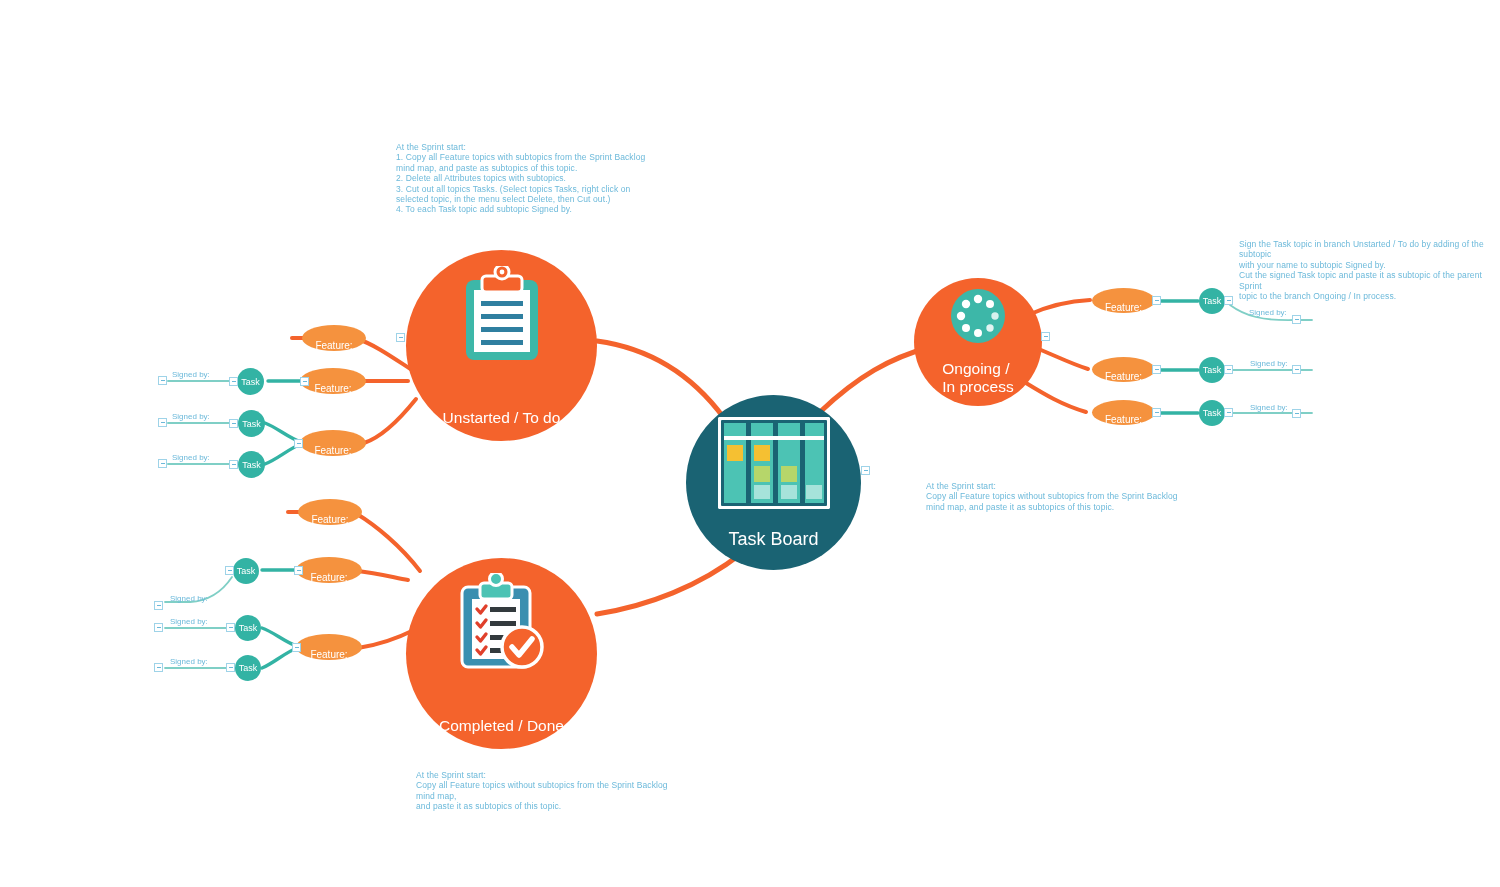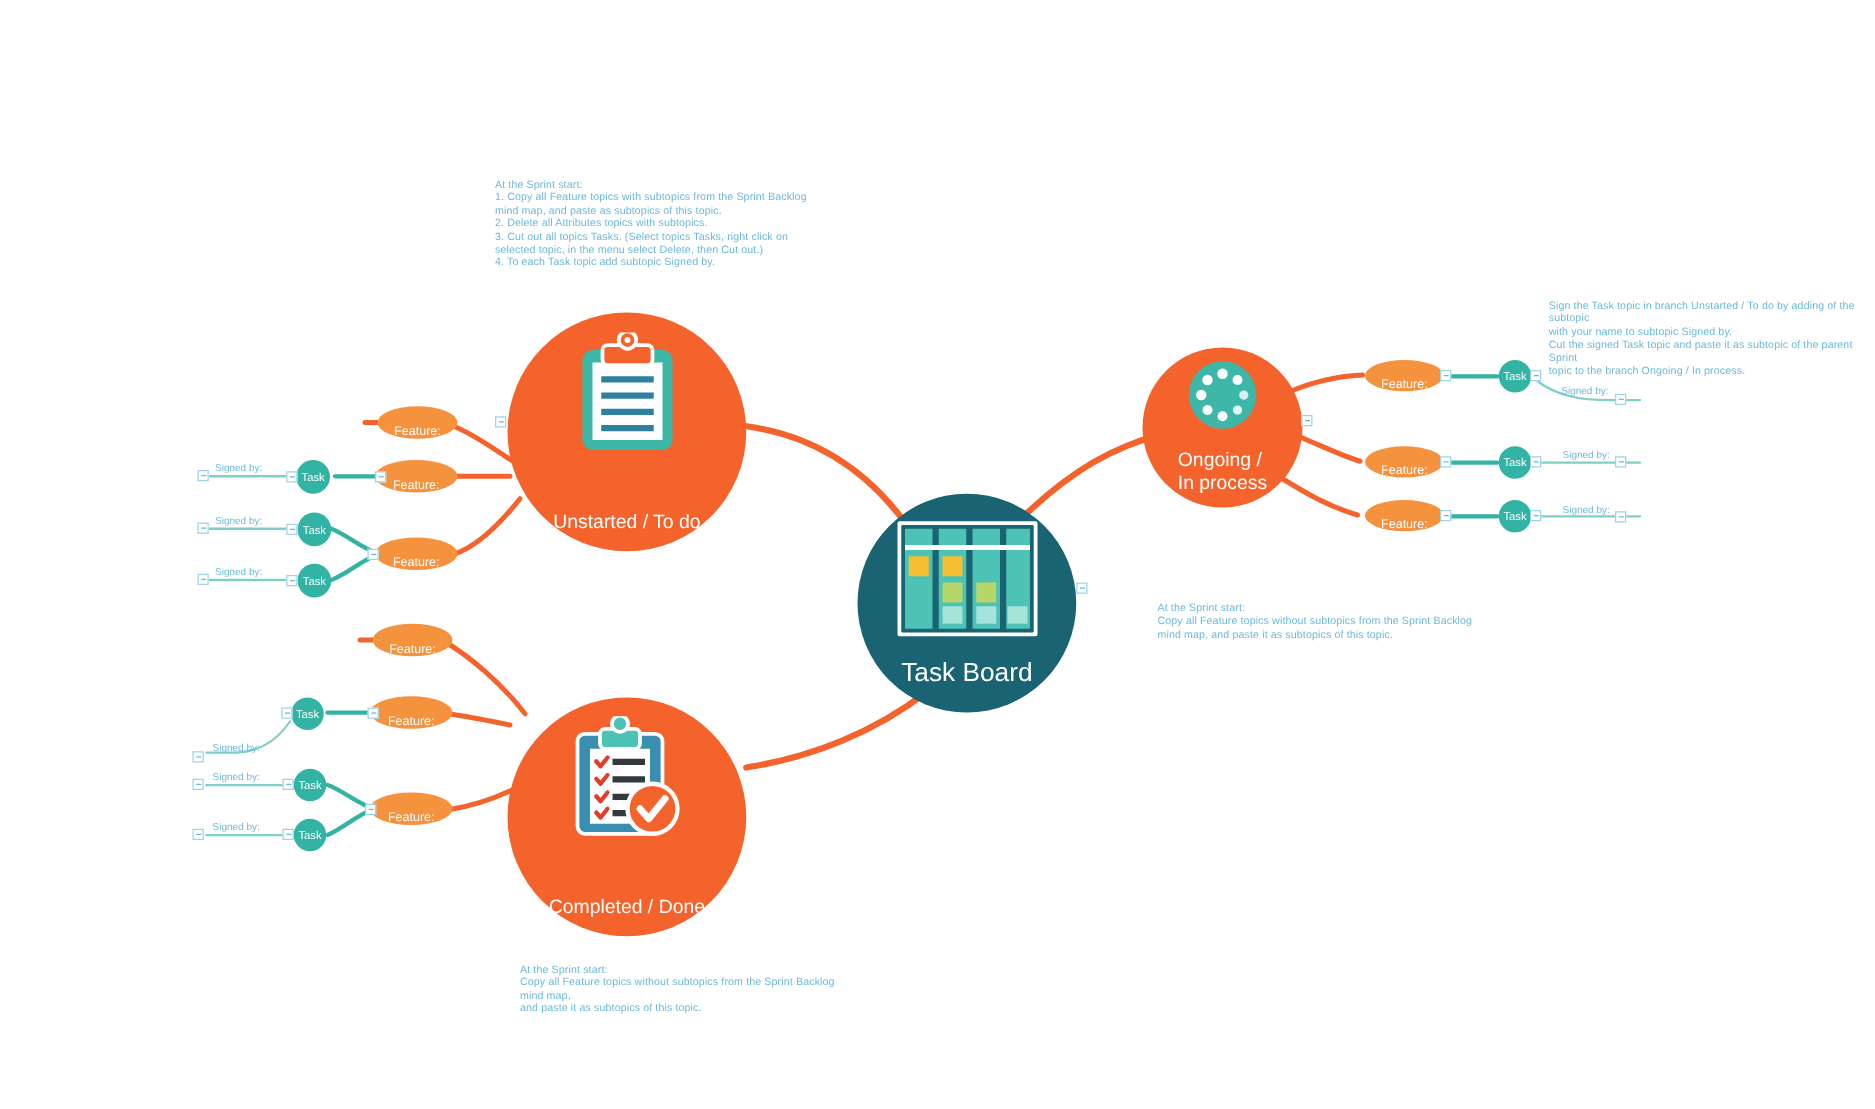--- a/index.html
+++ b/index.html
@@ -10,21 +10,21 @@
 
   .note{position:absolute;color:#6cb9da;font-size:8.5px;line-height:10.4px;
         white-space:pre-line;letter-spacing:.1px;margin-top:28px;}
 
   .bigcircle{position:absolute;border-radius:50%;background:#f4632c;
              display:flex;flex-direction:column;align-items:center;justify-content:flex-end;}
   .bigcircle .cap{color:#fff;font-size:15.5px;line-height:18px;text-align:left;
                   font-weight:400;padding-bottom:14px;}
   .center{position:absolute;border-radius:50%;background:#1a6373;
           display:flex;flex-direction:column;align-items:center;justify-content:flex-end;}
-  .center .cap{color:#fff;font-size:21px;line-height:18px;text-align:center;padding-bottom:22px;}
+  .center .cap{color:#fff;font-size:18px;line-height:18px;text-align:center;padding-bottom:22px;}
 
   .feature{position:absolute;background:#f5923e;border-radius:50%/50%;
            display:flex;align-items:flex-end;justify-content:center;
            color:#fff;font-size:10px;white-space:nowrap;}
   .task{position:absolute;background:#33b3a4;border-radius:50%;
         display:flex;align-items:center;justify-content:center;
         color:#fff;font-size:9px;}
   .signed{position:absolute;color:#6cb9da;font-size:8px;white-space:nowrap;}
 
   .cbox{position:absolute;width:9px;height:9px;background:#fff;

